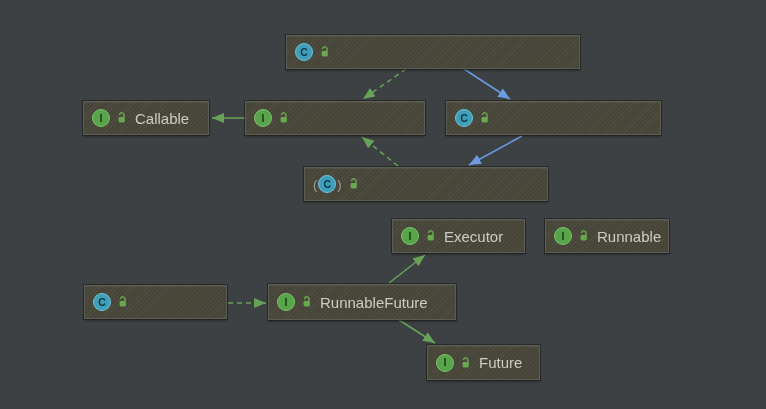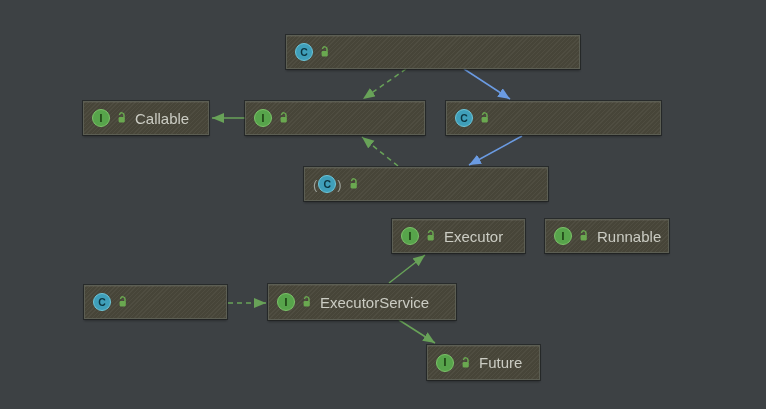--- a/index.html
+++ b/index.html
@@ -174,21 +174,21 @@
   <div class="node" id="n8">
     <span class="icon iface">
         <span>I</span>
       </span>
     <span class="lock">
         <svg width="12" height="12" viewBox="0 0 12 12">
           <rect x="3.6" y="5.1" width="6.2" height="5.3" rx="1.1" fill="currentColor"></rect>
           <path d="M9 5V3.1a2.2 2.2 0 0 0-4.3-.7" fill="none" stroke="currentColor" stroke-width="1.5" stroke-linecap="round"></path>
         </svg>
       </span>
-    <span class="label">ExecutorService</span>
+    <span class="label">RunnableFuture</span>
   </div>
 
   <div class="node" id="n9">
     <span class="icon iface">
         <span>I</span>
       </span>
     <span class="lock">
         <svg width="12" height="12" viewBox="0 0 12 12">
           <rect x="3.6" y="5.1" width="6.2" height="5.3" rx="1.1" fill="currentColor"></rect>
           <path d="M9 5V3.1a2.2 2.2 0 0 0-4.3-.7" fill="none" stroke="currentColor" stroke-width="1.5" stroke-linecap="round"></path>

